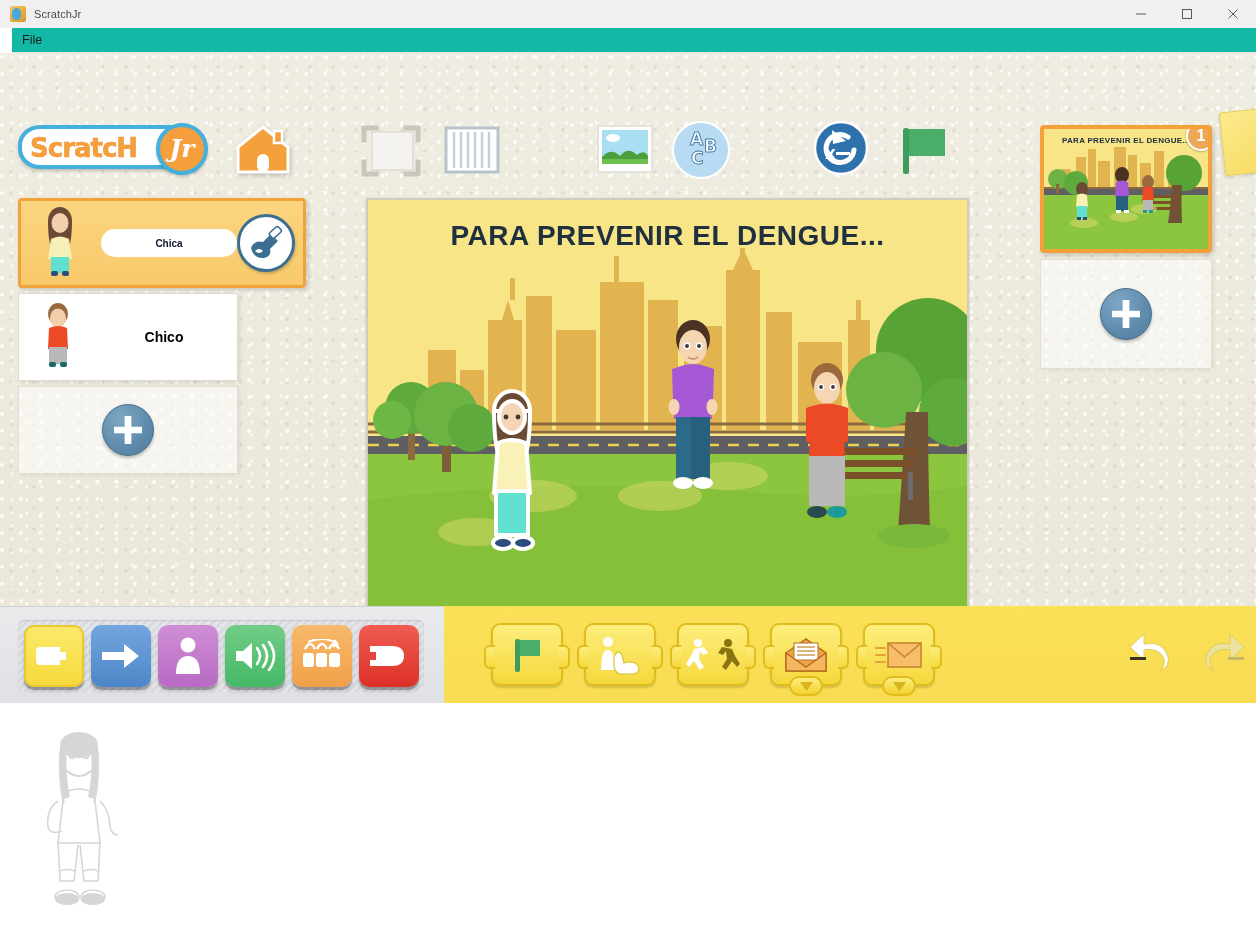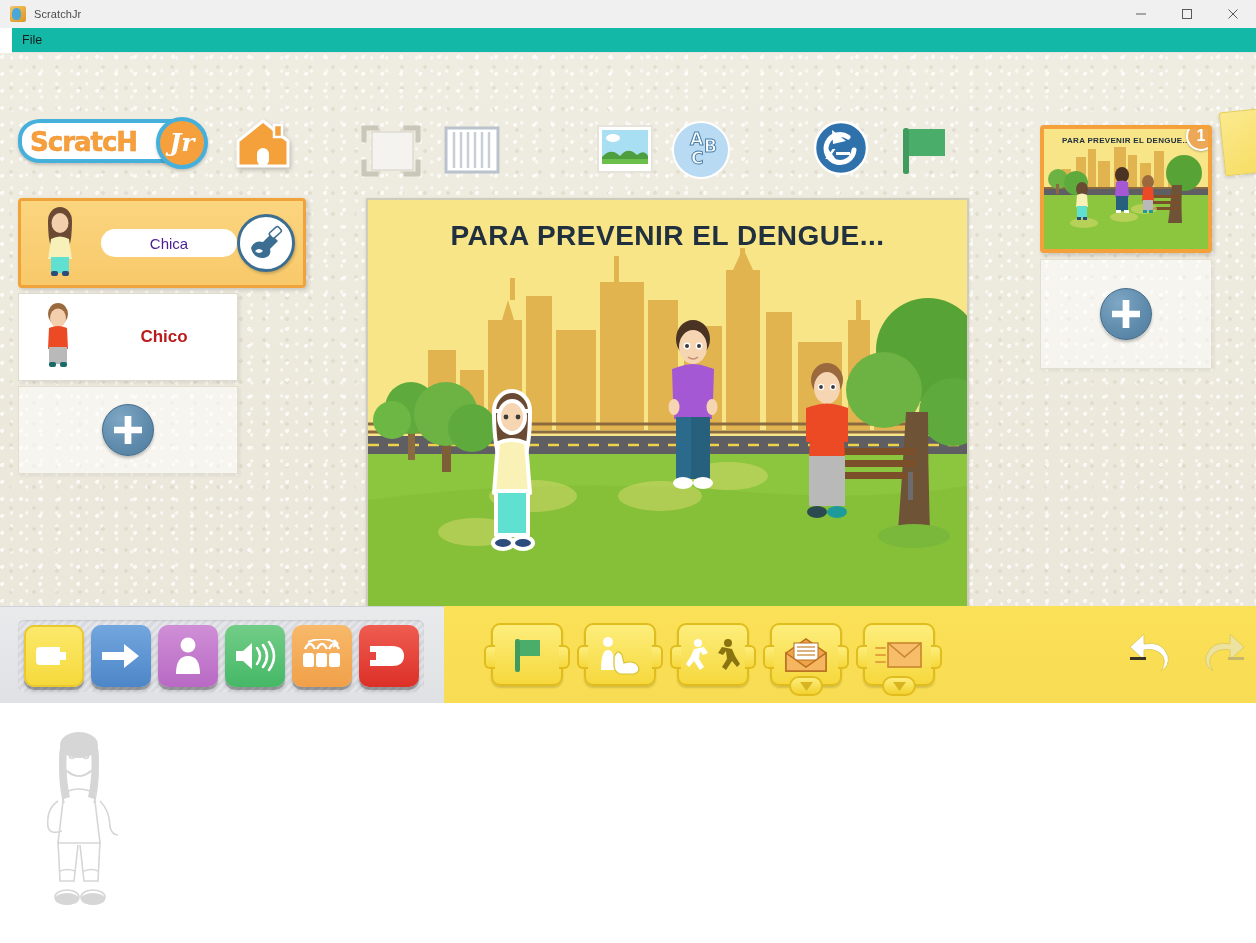--- a/index.html
+++ b/index.html
@@ -48,21 +48,21 @@
     position:absolute; left:0; top:53px; width:1256px; height:553px;
     background:
       radial-gradient(circle at 12% 22%, rgba(255,255,255,.75) 0 2px, transparent 2px),
       radial-gradient(circle at 48% 67%, rgba(205,198,180,.35) 0 2px, transparent 2px),
       radial-gradient(circle at 78% 38%, rgba(255,255,255,.6) 0 1.5px, transparent 2px),
       linear-gradient(180deg,#efece1 0%, #ebe7da 100%);
     background-size: 19px 17px, 23px 21px, 15px 13px, 100% 100%;
   }
 
   
-  .logo-wrap { position:absolute; left:18px; top:62px; display:flex; align-items:center; gap:14px;}
+  .logo-wrap { position:absolute; left:18px; top:68px; display:flex; align-items:center; gap:14px;}
   .logo {
     position:relative; width:202px; height:55px;
   }
   .logo-bubble {
     position:absolute; left:0; top:4px; width:178px; height:44px;
     background:#ffffff;
     border: 4px solid #45b0dc;
     border-radius: 22px/20px;
     box-shadow: 0 2px 3px rgba(0,0,0,.18);
   }
@@ -101,26 +101,26 @@
     display:flex; align-items:center;
   }
   .char-row.selected {
     width:288px; height:90px;
     background: linear-gradient(180deg,#fbd57f 0%, #f8c96a 100%);
     border:3px solid #f0a33a; border-radius:4px;
     box-shadow: 2px 2px 4px rgba(0,0,0,.16);
   }
   .char-thumb { width:66px; height:80px; margin-left:6px; flex:none; position:relative; }
   .char-name {
-    flex:1; text-align:center; font-size:17px; color:#b91c1c; font-weight:bold;
+    flex:1; text-align:center; font-size:14px; color:#000000; font-weight:bold;
   }
   .char-row.selected .char-name-pill {
     width:160px; height:28px; background:#ffffff; border-radius:14px;
     display:flex; align-items:center; justify-content:center;
-    font-size:15px; color:#4c1d95; font-weight:normal; margin-left:8px;
+    font-size:10px; color:#0f172a; font-weight:bold; margin-left:8px;
   }
   .paint-btn {
     width:58px; height:58px; border-radius:50%; background:#ffffff;
     border:3px solid #3c6e91; margin-left:auto; margin-right:8px;
     display:flex; align-items:center; justify-content:center; flex:none;
     box-shadow:1px 2px 3px rgba(0,0,0,.2);
   }
   .add-tile {
     width:220px; height:88px; background:rgba(255,255,255,.55);
     border:1px solid #e2dfd2; box-shadow:2px 2px 3px rgba(0,0,0,.06);

